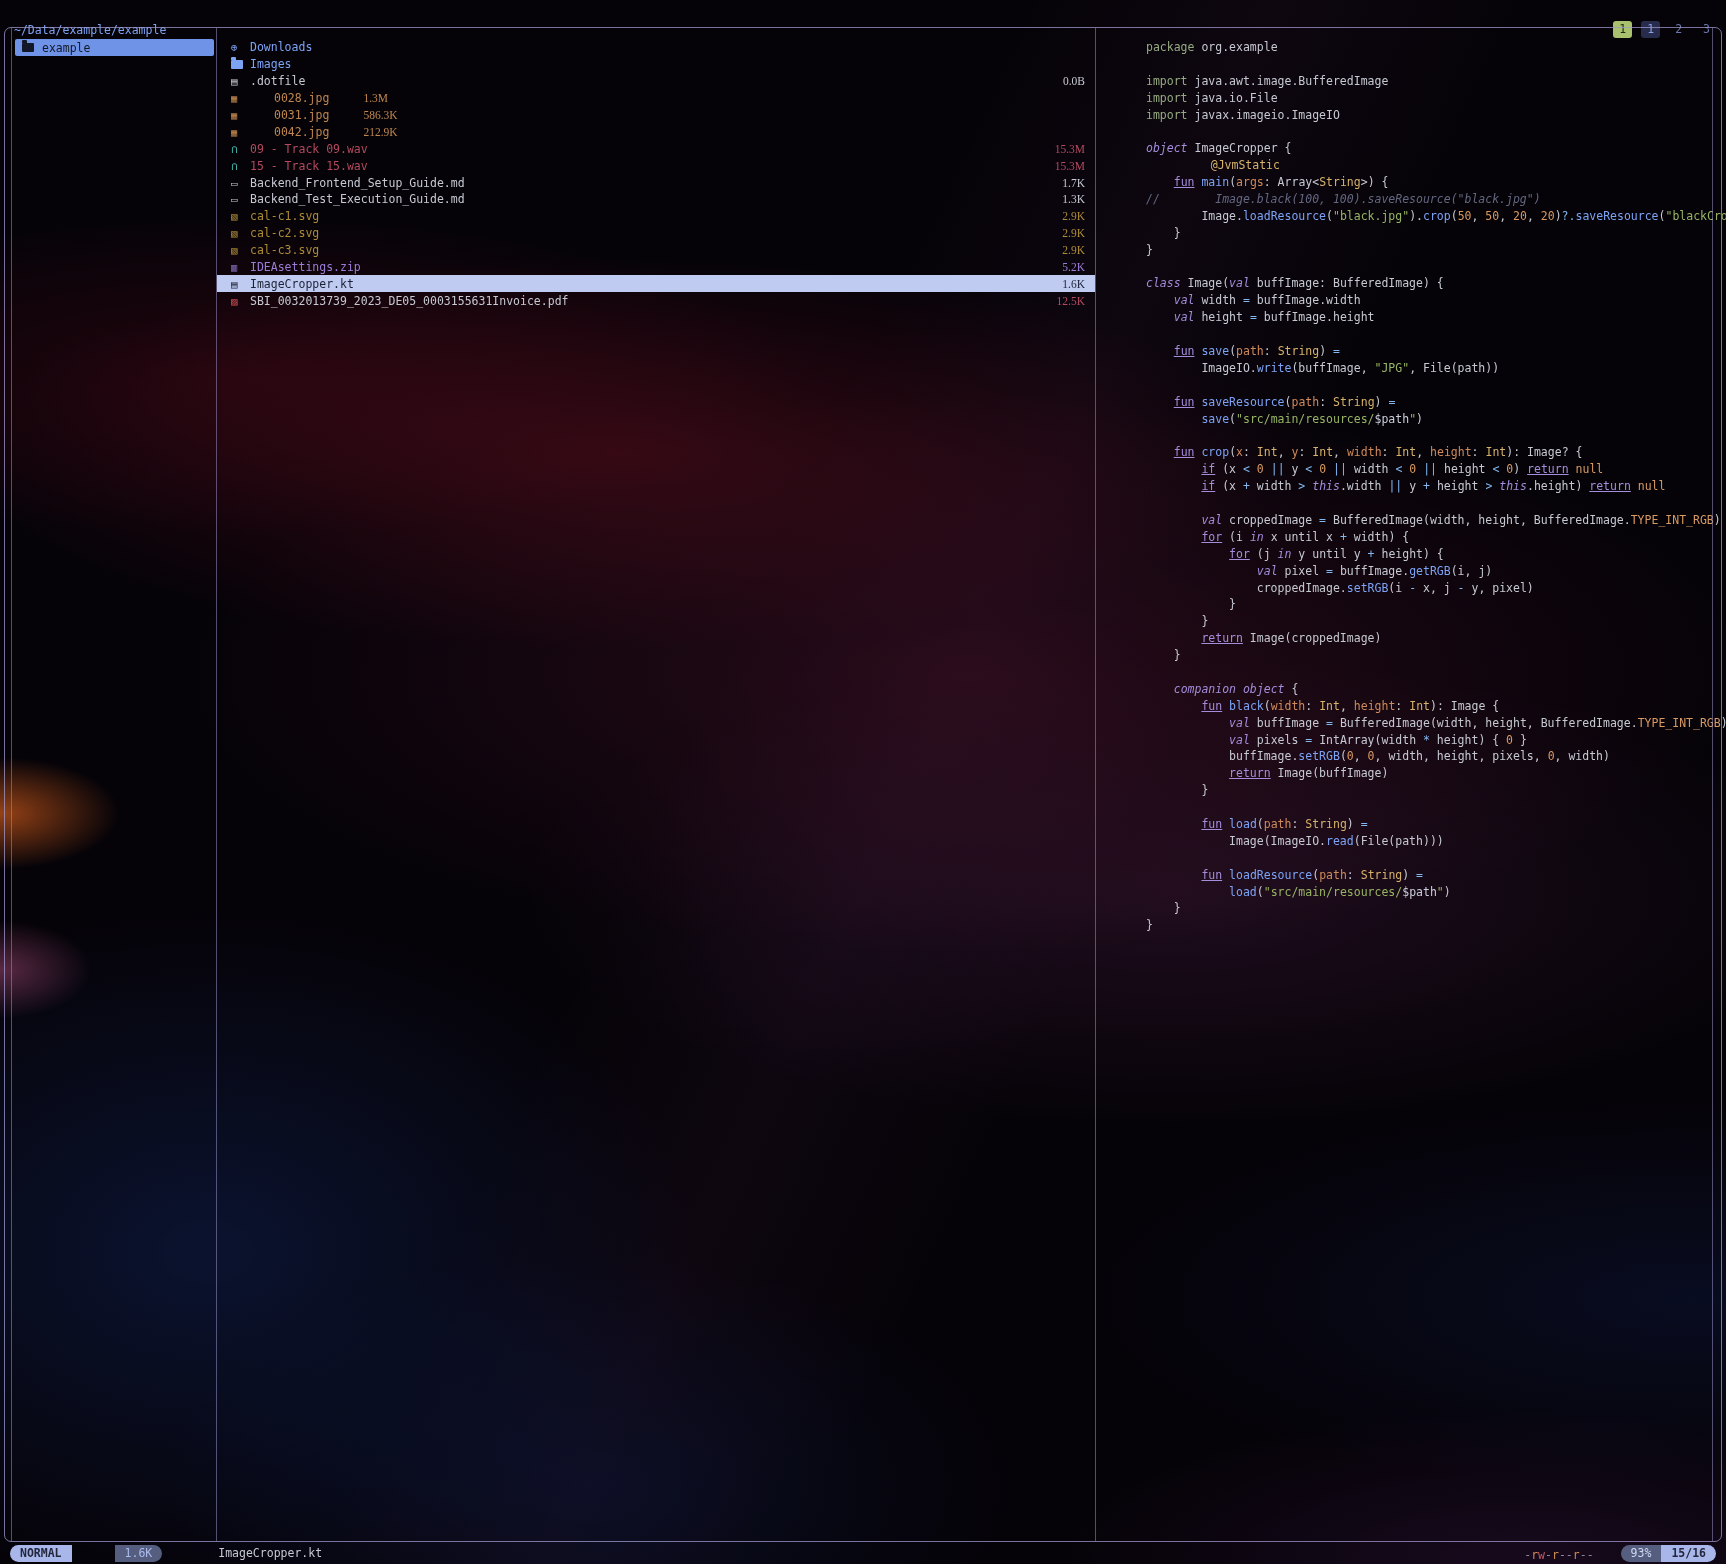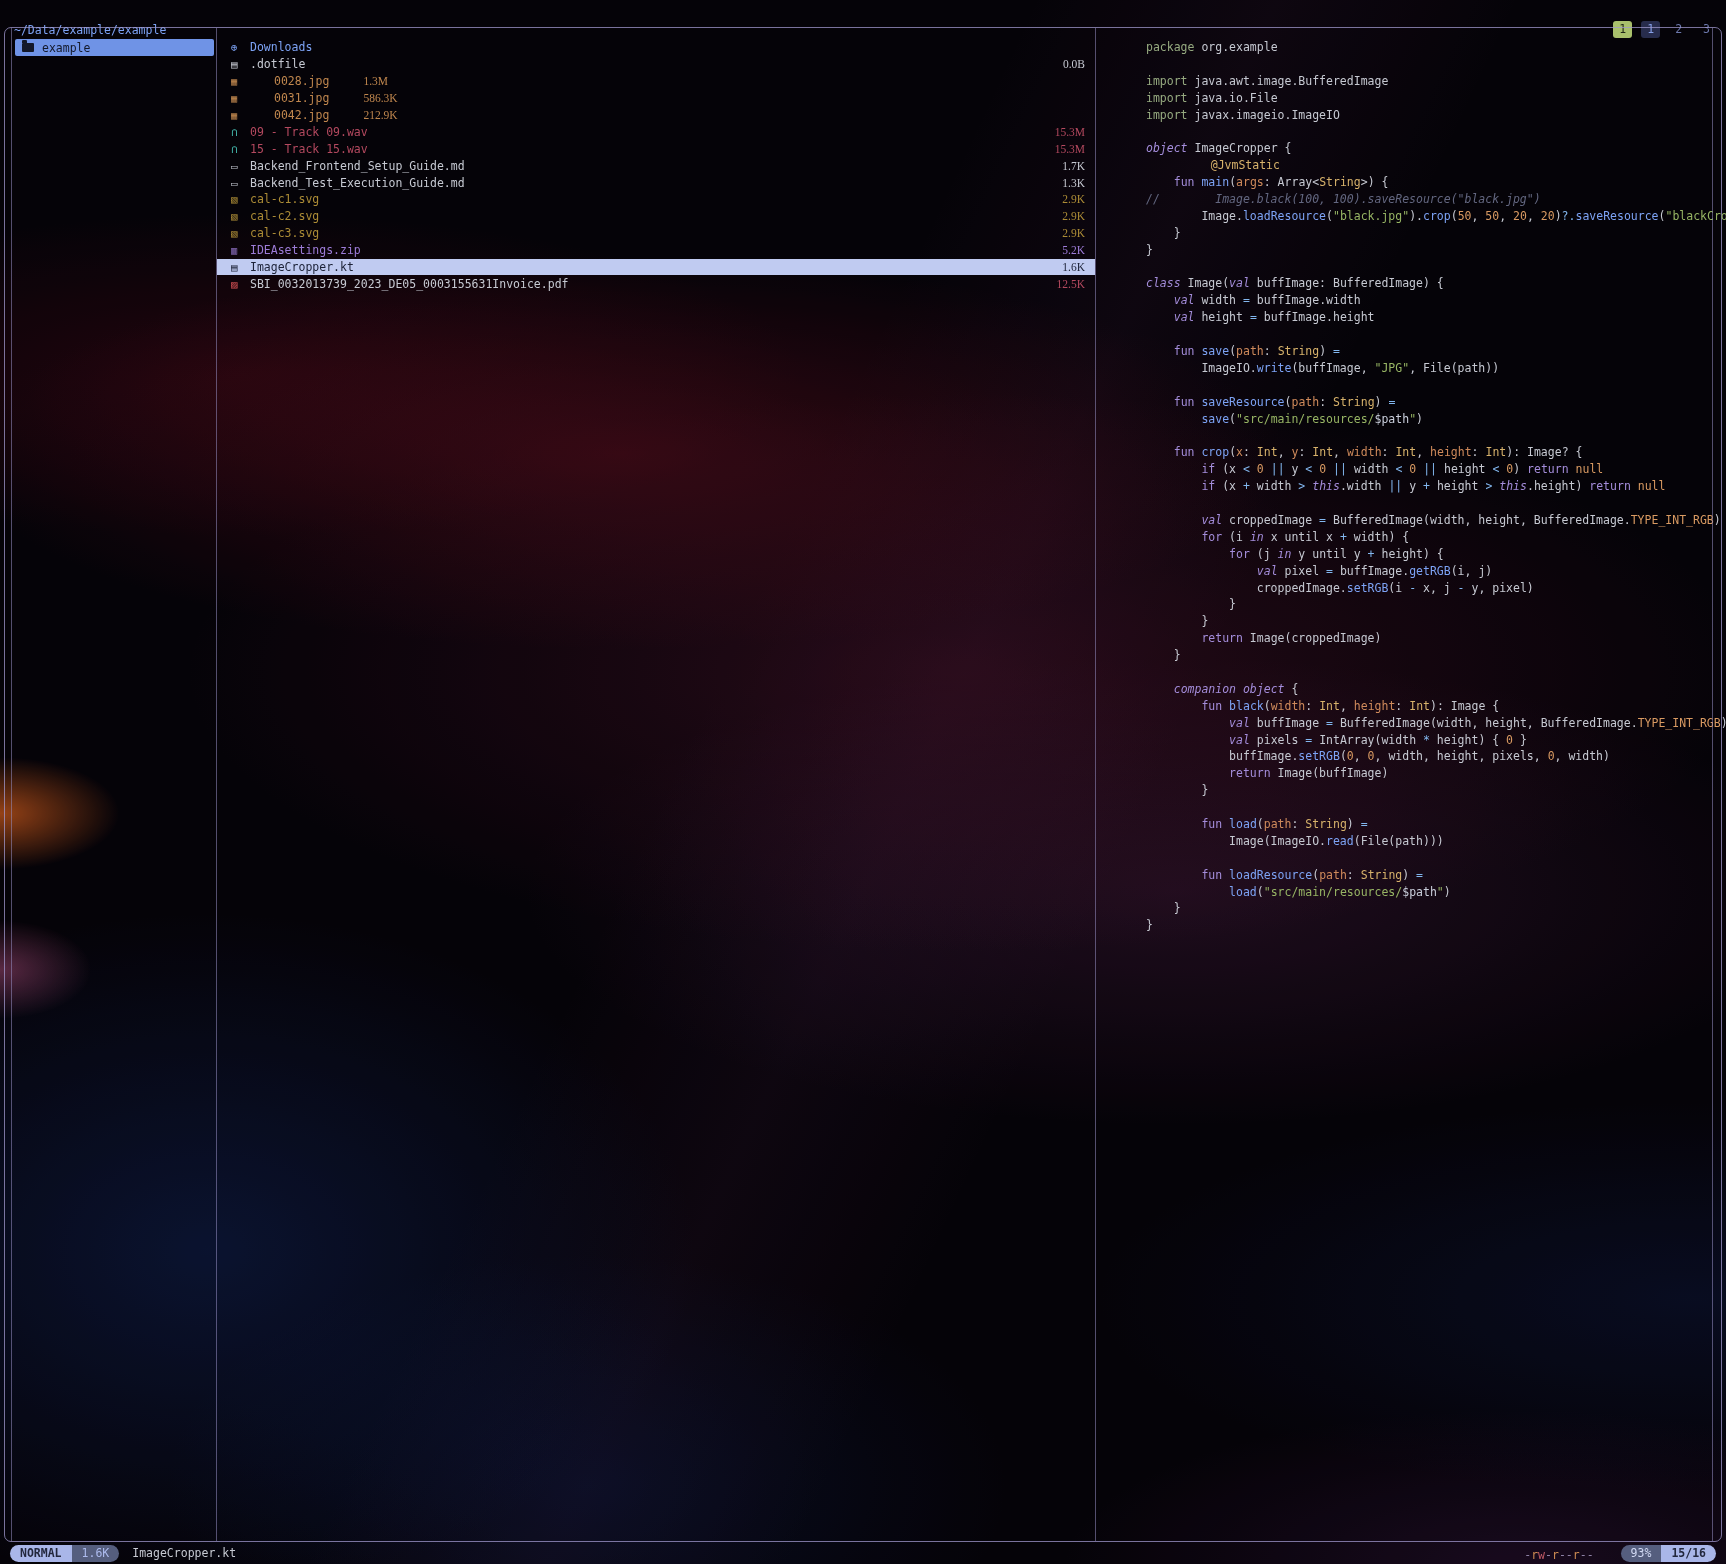--- a/index.html
+++ b/index.html
@@ -46,26 +46,26 @@
   .fname{white-space:pre;}
   .fsize{margin-left:auto;padding-left:10px;white-space:pre;font-family:Liberation Serif, serif;}
   .t-blue{color:#7da3f5;} .t-white{color:#c6c9d2;} .t-orange{color:#c0874e;margin-left:24px;}
   .t-red{color:#b4495f;} .t-olive{color:#ac8c36;} .t-purple{color:#9d7cd8;}
   .ic-blue{color:#7da3f5;} .ic-white{color:#c6c9d2;} .ic-orange{color:#c0874e;}
   .ic-teal{color:#41b0a5;font-size:11.5px;} .ic-olive{color:#ac8c36;} .ic-purple{color:#9d7cd8;} .ic-red{color:#cf4f52;}
   .rsel{background:#c0cbf1;}
   .rsel .fname,.rsel .fsize,.rsel .ficon{color:#1b2136 !important;}
   
   .cl{height:16.9px;line-height:16.9px;white-space:pre;padding-left:9px;}
-  .tok-d{color:#c6c9d2;} .tok-k{color:#a48ddb;} .tok-i{color:#a48ddb;font-style:italic;}
+  .tok-d{color:#c6c9d2;} .tok-k{color:#a48ddb;text-decoration:underline;} .tok-i{color:#a48ddb;font-style:italic;}
   .tok-m{color:#96aa80;} .tok-f{color:#7da3f5;} .tok-p{color:#cf8a5b;} .tok-t{color:#d7b26b;}
   .tok-s{color:#97b564;} .tok-v{color:#c9cedb;} .tok-n{color:#d99a62;} .tok-o{color:#83b8f0;}
   .tok-c{color:#636780;font-style:italic;} .tok-a{color:#d7b26b;padding-left:37px;}
   
-  .statusbar{position:absolute;left:10px;right:10px;bottom:2px;height:18px;display:flex;align-items:center;}
+  .statusbar{position:absolute;left:10px;right:10px;bottom:2px;height:18px;display:flex;align-items:center;gap:43px;}
   .seg{height:17px;line-height:17px;padding:0 10px;}
   .seg-mode{background:#a9b6e9;color:#22273d;font-weight:bold;border-radius:9px 0 0 9px;}
   .seg-size{background:#555e7e;color:#adbbee;border-radius:0 9px 9px 0;}
   .status-fname{color:#c6c9d2;margin-left:13px;}
   .rightgrp{margin-left:auto;display:flex;align-items:flex-end;}
   .perm{margin-right:27px;}
   .pm-d{color:#8d81a5;} .pm-r{color:#cc8a52;} .pm-w{color:#c25b66;}
   .seg-pct{background:#555e7e;color:#d2daf4;border-radius:9px 0 0 9px;}
   .seg-pos{background:#a9b6e9;color:#22273d;font-weight:bold;border-radius:0 9px 9px 0;}
 </style>
@@ -97,20 +97,27 @@
         </div>
       </div>
     <div class="vsep sep1"></div>
     <div class="pane listpane" id="file-list">
         <div class="row">
           <span class="ficon ic-blue">⊕</span>
           <span class="fname t-blue">Downloads</span>
           <span class="fsize "></span>
         </div>
         <div class="row">
+          <span class="ficon ic-blue">
+            <i class="fold" style="margin-right: 0px;"></i>
+          </span>
+          <span class="fname t-blue">Images</span>
+          <span class="fsize "></span>
+        </div>
+        <div class="row">
           <span class="ficon ic-white">▤</span>
           <span class="fname t-white">.dotfile</span>
           <span class="fsize t-white">0.0B</span>
         </div>
         <div class="row">
           <span class="ficon ic-orange">▦</span>
           <span class="fname t-orange">0028.jpg</span>
           <span class="fsize t-orange">1.3M</span>
         </div>
         <div class="row">

